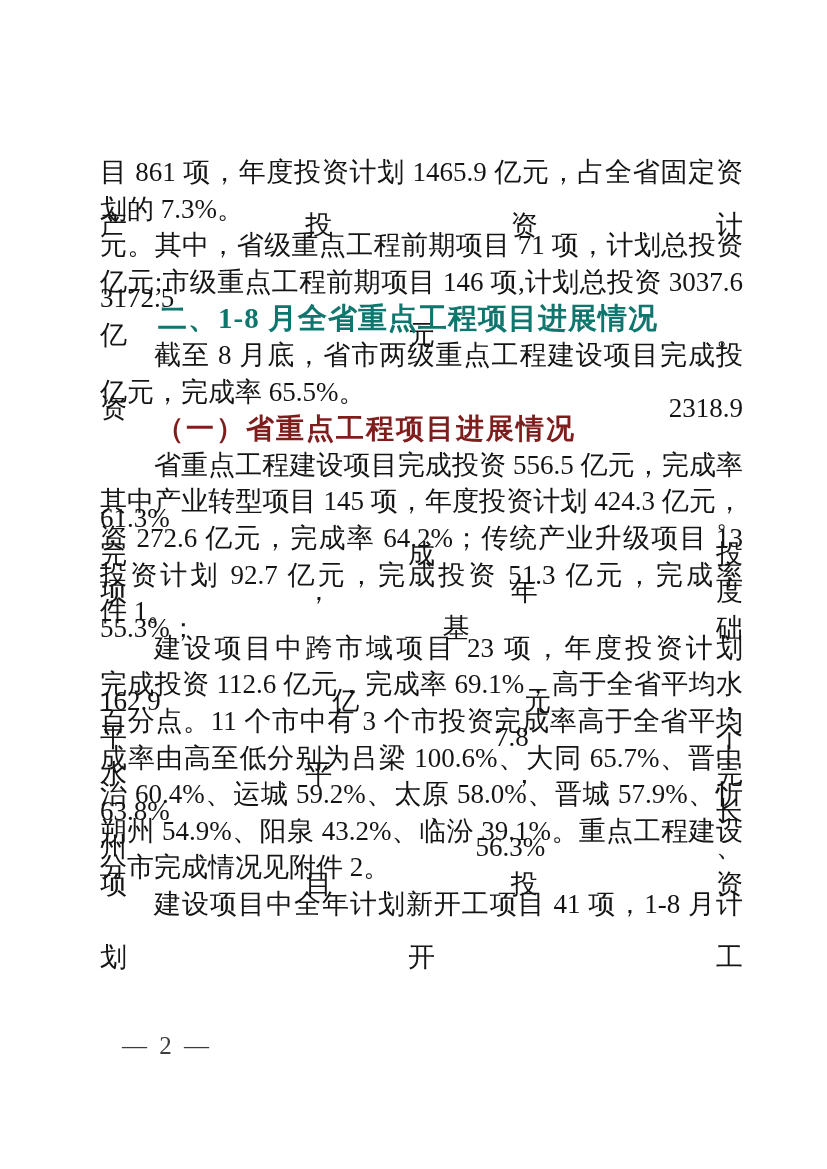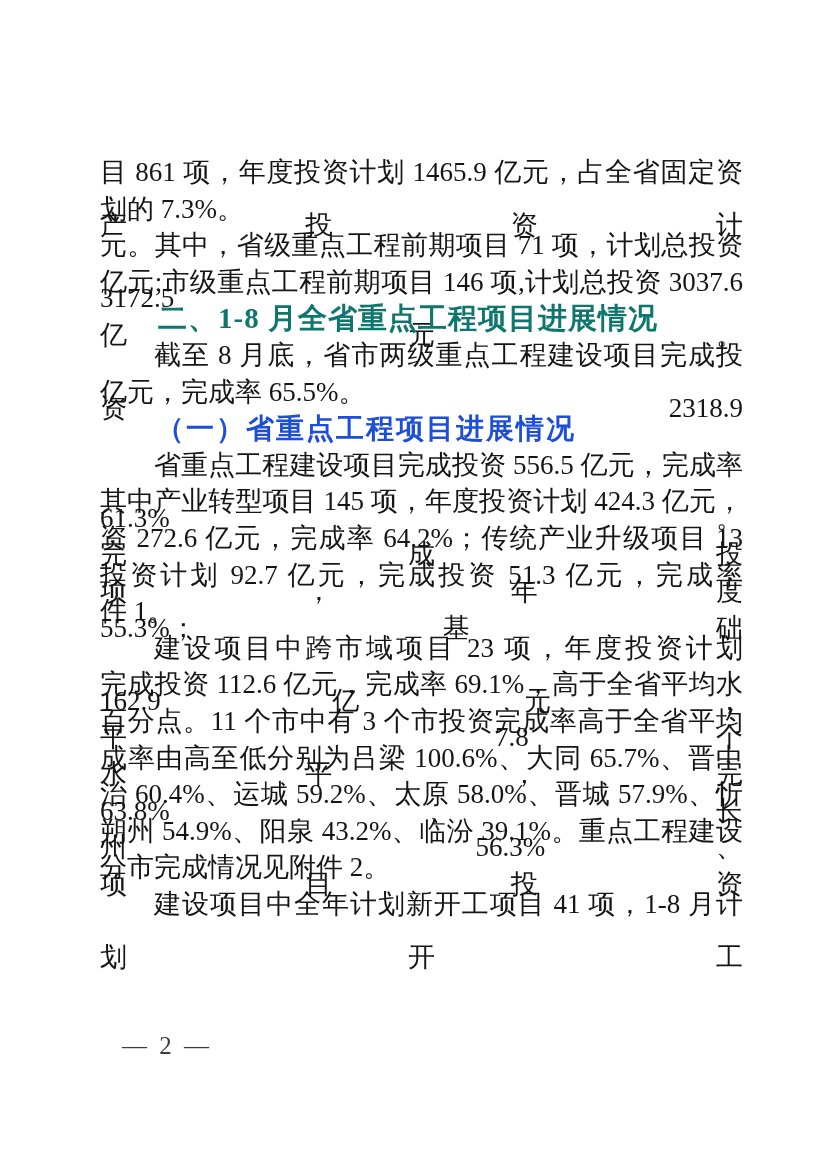--- a/index.html
+++ b/index.html
@@ -41,21 +41,21 @@
     font-family: Liberation Serif, serif;
     font-weight: 700;
     font-size: 29px;
     letter-spacing: 1px;
     color: #0f766e;
   }
   .line.kai {
     font-weight: 700;
     font-size: 28px;
     letter-spacing: 2px;
-    color: #1d4ed8;
+    color: #7f1d1d;
   }
   .footer {
     position: absolute;
     left: 122px;
     top: 1032px;
     font-size: 25px;
     line-height: 28px;
     color: #3d3d3d;
     letter-spacing: 3px;
     font-family: "Liberation Serif", "DejaVu Serif", serif;

